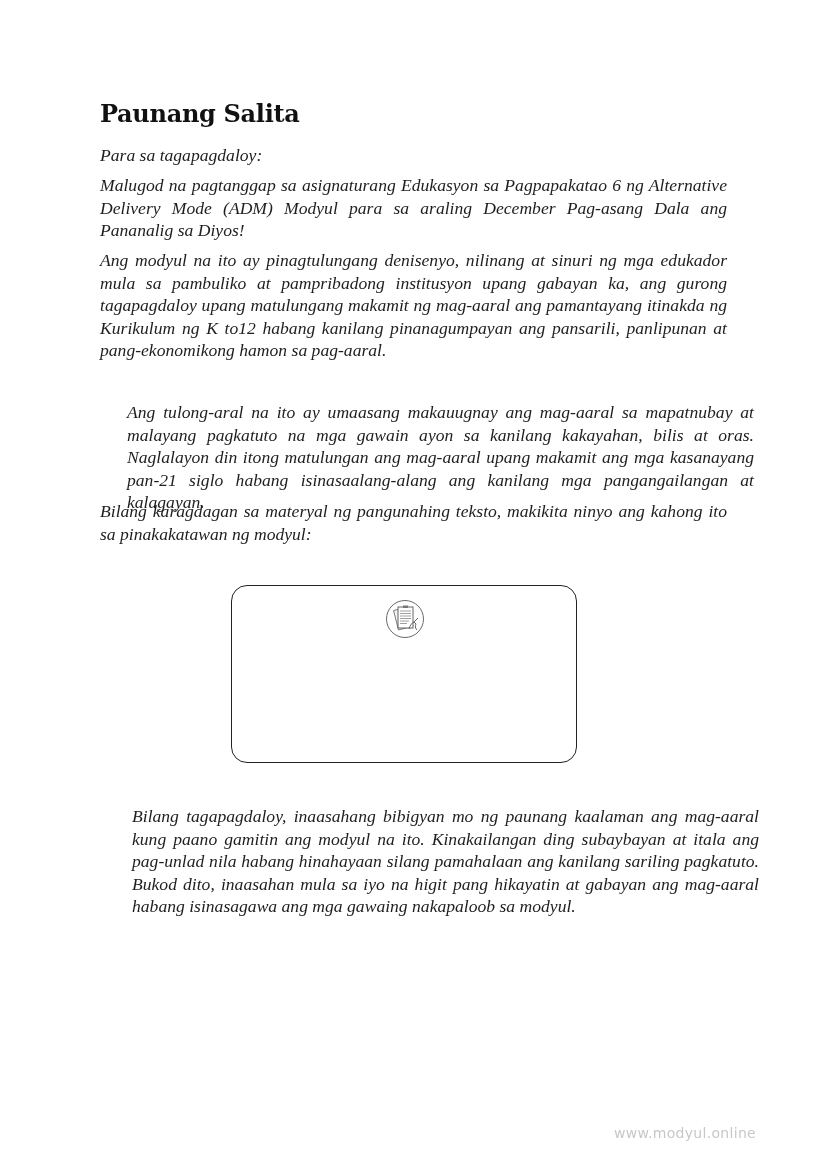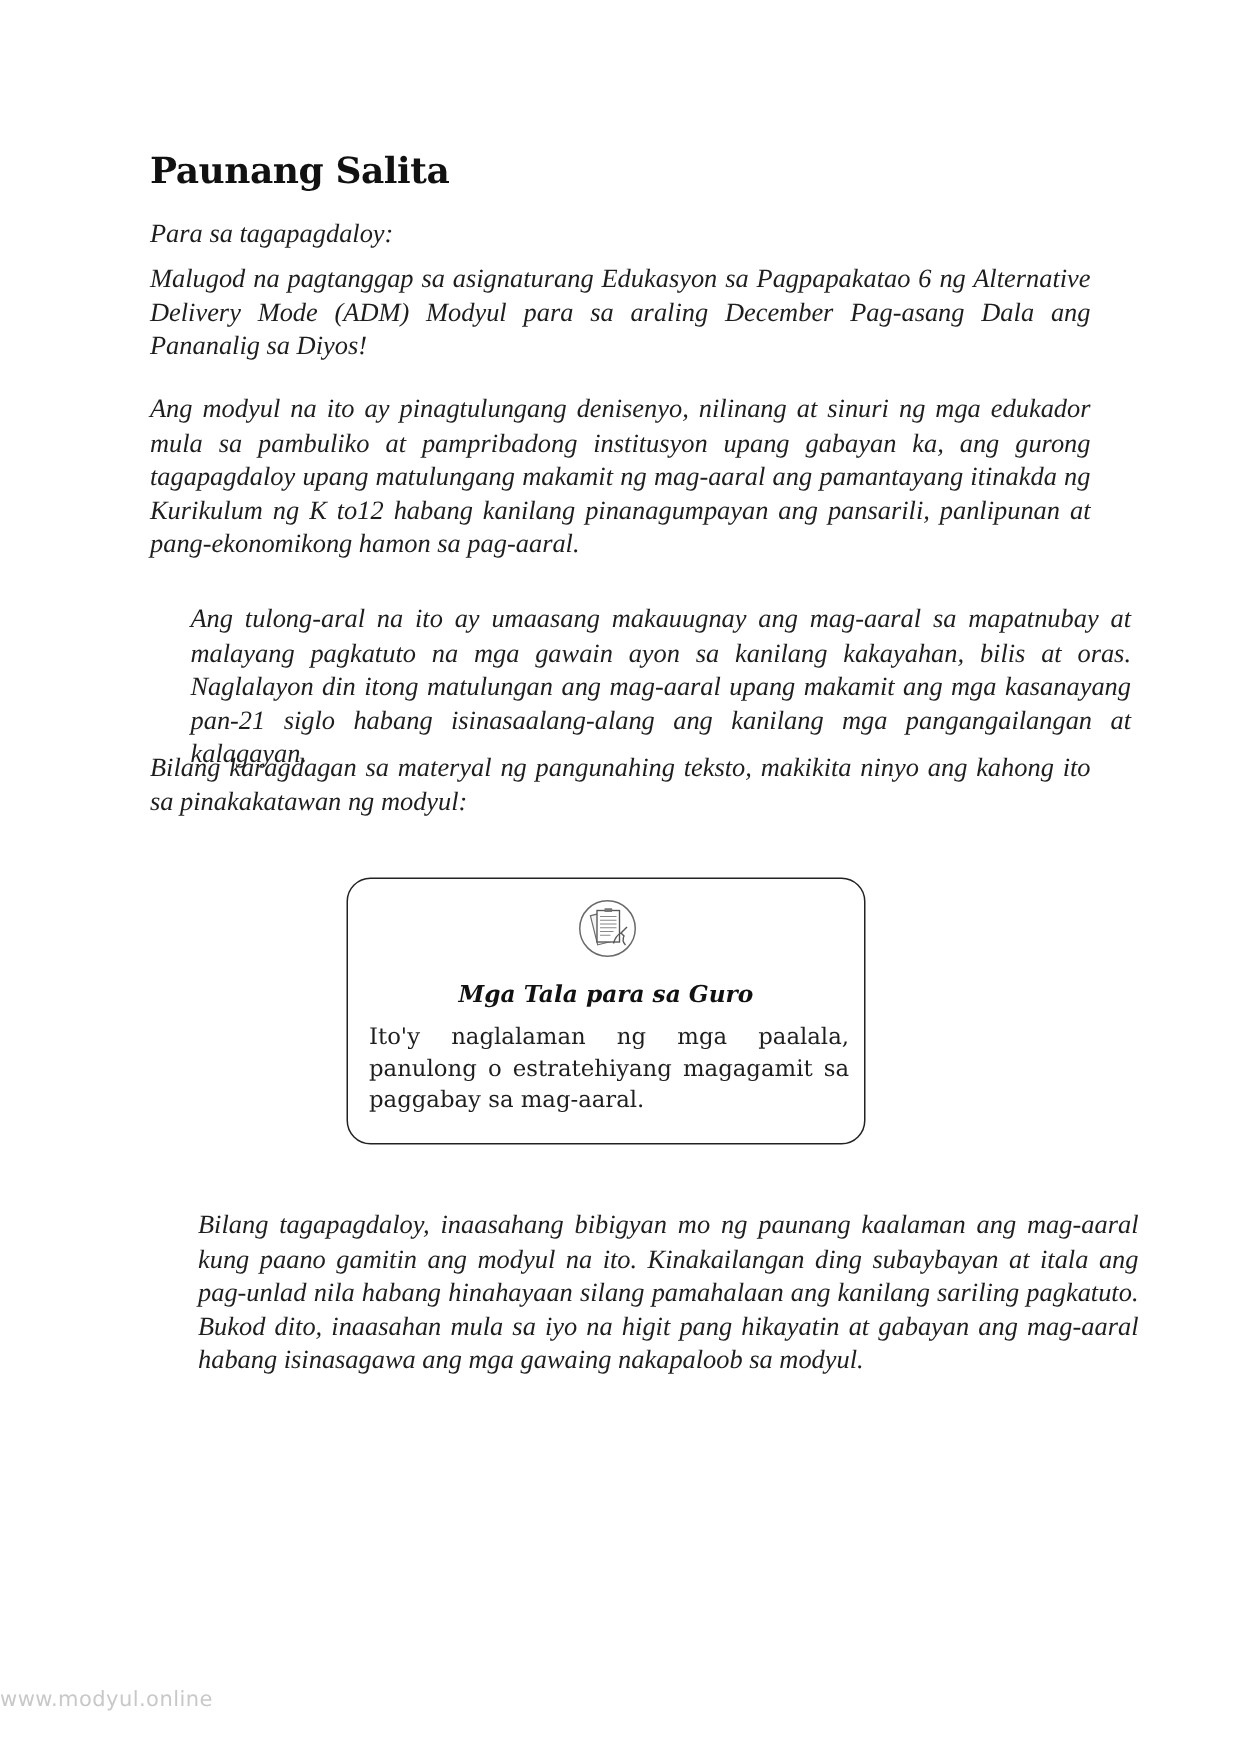--- a/index.html
+++ b/index.html
@@ -42,21 +42,21 @@
       font-family: "Liberation Serif", "DejaVu Serif", serif;
       font-size: 17.6px;
       line-height: 22.6px;
       text-align: justify;
       text-align-last: left;
       color: #1e1e1e;
       font-style: italic;
     }
     #p-greeting { top: 144px; }
     #p-welcome { top: 174px; }
-    #p-module { top: 261px; }
+    #p-module { top: 249px; }
     #p-tulong { top: 401px; margin-left: 27px; }
     #p-karagdagan { top: 500px; }
     #p-bilang { top: 805px; margin-left: 32px; }
 
     .note-box {
       position: absolute;
       left: 231px;
       top: 585px;
       width: 346px;
       height: 178px;
@@ -95,21 +95,21 @@
       line-height: 21px;
       text-align: justify;
       text-align-last: left;
       color: #1e1e1e;
     }
     .watermark {
       position: absolute;
       top: 1125px;
       left: 0;
       width: 756px;
-      text-align: left;
+      text-align: right;
       font-family: "DejaVu Sans", sans-serif;
       font-size: 14px;
       color: #c8c8c8;
       letter-spacing: 0.3px;
     }
   </style>
 </head>
 <body>
 
 <div class="page">
@@ -135,17 +135,15 @@
       <line x1="15" y1="12" x2="26" y2="12" stroke="#888" stroke-width="0.8"></line>
       <line x1="15" y1="14.5" x2="26" y2="14.5" stroke="#888" stroke-width="0.8"></line>
       <line x1="15" y1="17" x2="26" y2="17" stroke="#888" stroke-width="0.8"></line>
       <line x1="15" y1="19.5" x2="26" y2="19.5" stroke="#888" stroke-width="0.8"></line>
       <line x1="15" y1="22" x2="24" y2="22" stroke="#888" stroke-width="0.8"></line>
       <line x1="15" y1="24.5" x2="22" y2="24.5" stroke="#888" stroke-width="0.8"></line>
       <path d="M24 30 C25 26, 27 24, 29 23 L31 25 C30 27, 30 29, 32 31" fill="none" stroke="#555" stroke-width="0.9"></path>
       <line x1="29" y1="23" x2="33" y2="19" stroke="#555" stroke-width="0.9"></line>
     </svg>
   </div>
-  <p class="note-title">Mga Tala para sa Guro</p>
-  <p class="note-text">Ito'y naglalaman ng mga paalala, panulong o estratehiyang magagamit sa paggabay sa mag-aaral.</p>
 </div>
 
 <div class="watermark">www.modyul.online</div>
 
 </body></html>

